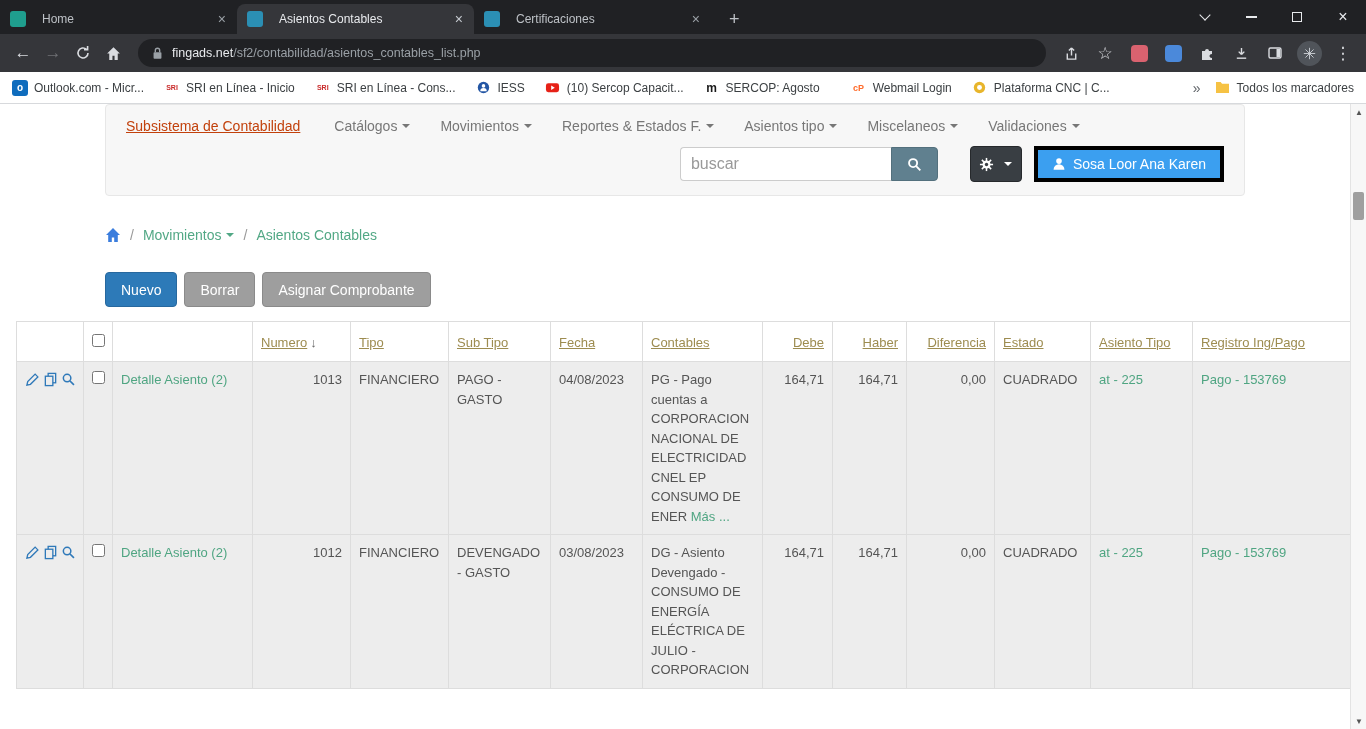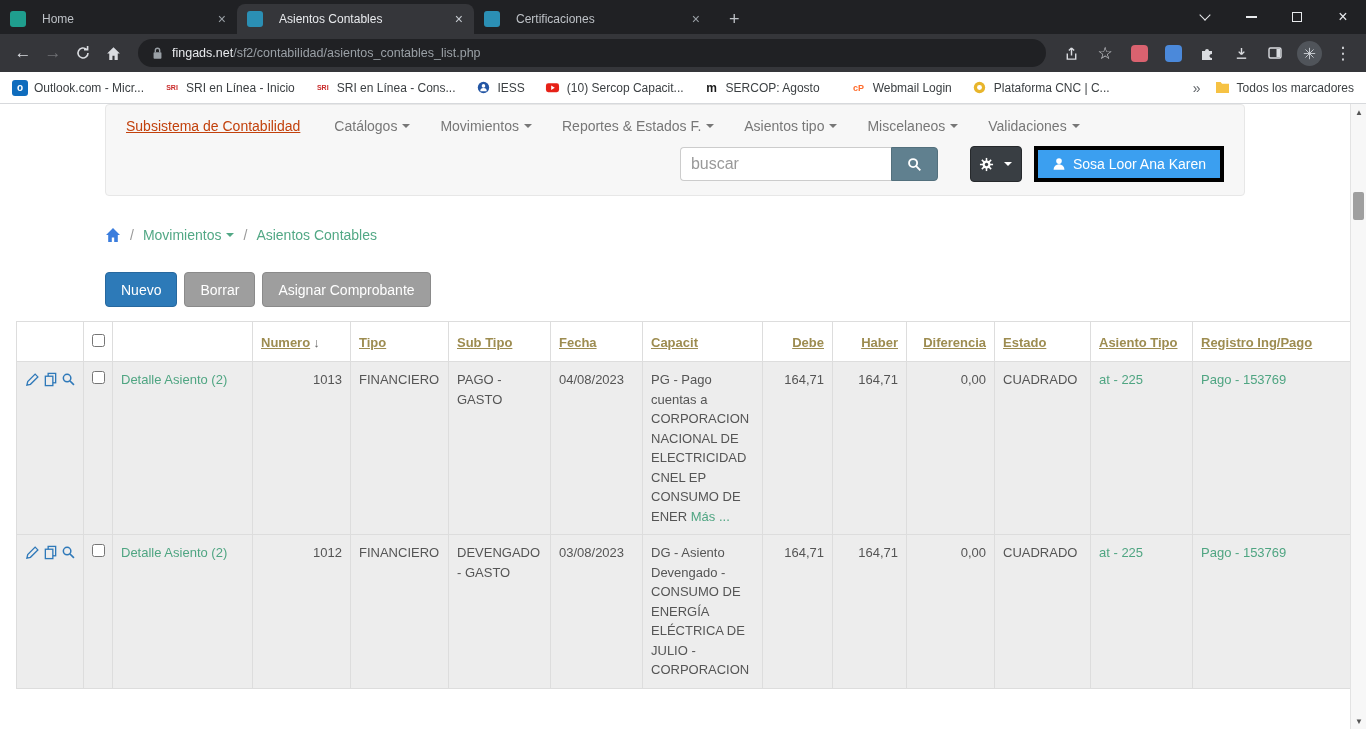--- a/index.html
+++ b/index.html
@@ -80,21 +80,21 @@
   .btn-gray { background:#9e9e9e; border:1px solid #8a8a8a; }
   .actions-right { margin-left:auto; display:flex; align-items:center; gap:12px; }
   .viewing { font-size:14px; color:#333; }
   .page-size { width:66px; height:31px; font-size:13px; color:#333; border:1px solid #aaa; border-radius:3px;
                font-family:"Liberation Sans", sans-serif; }
   .print-btn { width:51px; height:37px; background:#393e43; border:1px solid #26292c; border-radius:4px;
                display:flex; align-items:center; justify-content:center; gap:4px; color:#fff; }
 
   table.grid { margin:14px 0 0 16px; width:1334px; border-collapse:collapse; table-layout:fixed; font-size:13px; color:#555; }
   .grid th { background:#fff; border:1px solid #ddd; padding:12px 8px 11px; text-align:left; vertical-align:middle; }
-  .grid th a { color:#9d8c50; font-weight:bold; text-decoration:underline; }
+  .grid th a { color:#9d8c50; font-weight:normal; text-decoration:underline; }
   .sort-arrow { color:#666; font-weight:bold; margin-left:3px; text-decoration:none; display:inline-block; }
   .grid td { background:#ededed; border:1px solid #ddd; padding:8px; vertical-align:top; line-height:1.5; }
   .grid .num { text-align:right; }
   .grid a.tlink { color:#4fa582; text-decoration:none; }
   .rowicons { display:flex; gap:3px; padding-top:2px; }
   .rowicons span { display:inline-flex; }
   .cb-cell { text-align:center; }
 
   .pagescroll { position:absolute; right:0; top:104px; width:16px; height:625px; background:#f7f7f7; border-left:1px solid #e3e3e3; }
   .pagescroll .arr { width:16px; height:16px; display:flex; align-items:center; justify-content:center; font-size:8px; color:#555; }
@@ -367,21 +367,21 @@
       </colgroup>
       <tbody>
           <tr>
         <th></th>
         <th class="cb-cell"><input type="checkbox" style=""></th>
         <th></th>
         <th><a href="#">Numero</a><span class="sort-arrow">↓</span></th>
         <th><a href="#">Tipo</a></th>
         <th><a href="#">Sub Tipo</a></th>
         <th><a href="#">Fecha</a></th>
-        <th><a href="#">Capacit</a></th>
+        <th><a href="#">Contables</a></th>
         <th class="num"><a href="#">Debe</a></th>
         <th class="num"><a href="#">Haber</a></th>
         <th class="num"><a href="#">Diferencia</a></th>
         <th><a href="#">Estado</a></th>
         <th><a href="#">Asiento Tipo</a></th>
         <th><a href="#">Registro Ing/Pago</a></th>
       </tr>
       <tr>
         <td>
               <span class="rowicons">

